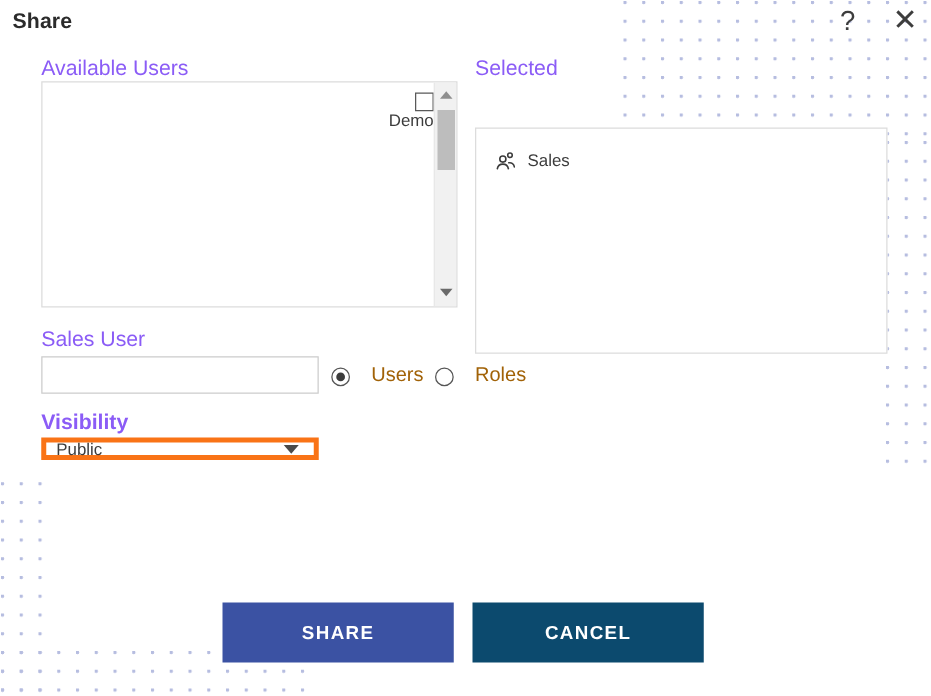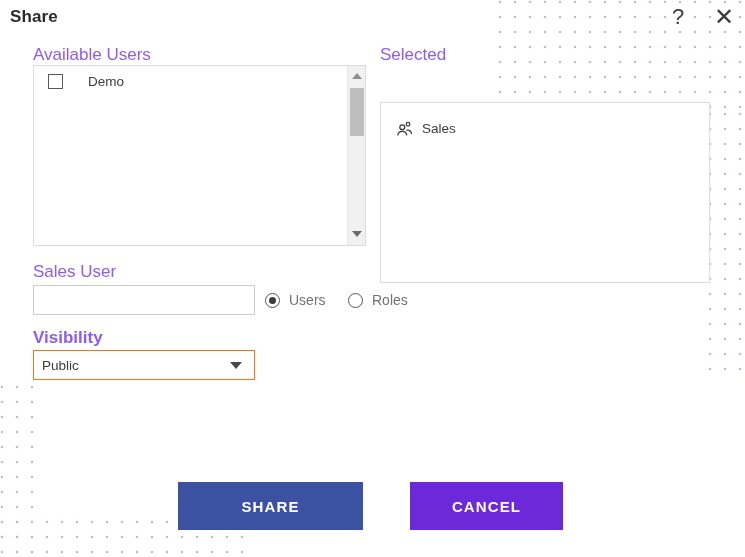--- a/index.html
+++ b/index.html
@@ -99,25 +99,26 @@
   }
   #selected-listbox {
     top: 65px; left: 380px;
     width: 330px; height: 181px; margin-top: 37px;
   }
 
   .list-inner { position: absolute; top:0; left:0; right:18px; bottom:0; }
 
   .list-row {
     display: flex;
-    align-items: flex-start;
+    align-items: flex-end;
     height: 30px;
     padding-left: 14px;
     margin-top: 8px;
     cursor: pointer;
+    flex-direction: column;
   }
   .cb {
     width: 15px; height: 15px;
     border: 1.6px solid #595959;
     box-sizing: border-box;
     background: #fff;
     flex: none;
   }
   .row-text {
     font-size: 13.5px;
@@ -207,33 +208,33 @@
     align-items: center;
     justify-content: center;
     flex: none;
   }
   .radio-dot {
     width: 7px; height: 7px;
     border-radius: 50%;
     background: #3c3c3c;
   }
   .radio-label {
-    font-size: 14px;
-    color: #737373;
-    margin-left: 9px;
+    font-size: 16px;
+    color: #a16207;
+    margin-left: 17px;
     white-space: nowrap;
   }
 
   
   #visibility-select {
     position: absolute;
     top: 350px; left: 33px;
-    width: 222px; height: 30px;
-    box-sizing: border-box;
-    border: 1px solid #f97316;
+    width: 222px; height: 18px;
+    box-sizing: border-box;
+    border: 4px solid #f97316;
     background: #ffffff;
     display: flex;
     align-items: center;
     padding: 0 8px;
     cursor: pointer;
   }
   #visibility-value {
     font-size: 13.5px;
     color: #3c3c3c;
     flex: 1;
@@ -253,21 +254,21 @@
     height: 48px;
     border: none;
     font-family: "Liberation Sans", sans-serif;
     font-size: 15px;
     font-weight: bold;
     letter-spacing: 1.1px;
     color: #ffffff;
     cursor: pointer;
   }
   #share-btn  { left: 178px; width: 185px; background: #3b52a3; }
-  #cancel-btn { left: 378px; width: 153px; background: #6d28d9; margin-left: 32px; }
+  #cancel-btn { left: 378px; width: 185px; background: #0c4a6e; }
 </style>
 </head>
 <body>
 
 <div class="dots" id="dots-top-right"></div>
 <div class="dots" id="dots-right-edge"></div>
 <div class="dots" id="dots-bottom-left-col"></div>
 <div class="dots" id="dots-bottom-strip"></div>
 
 <div id="title">Share</div>

